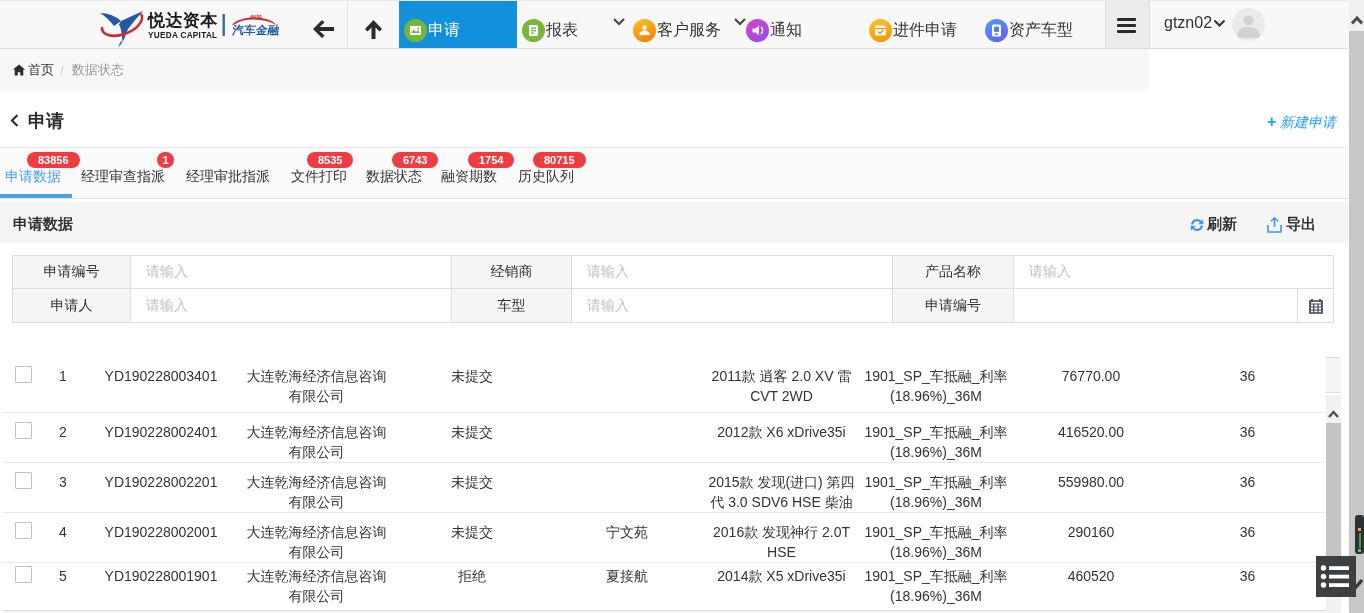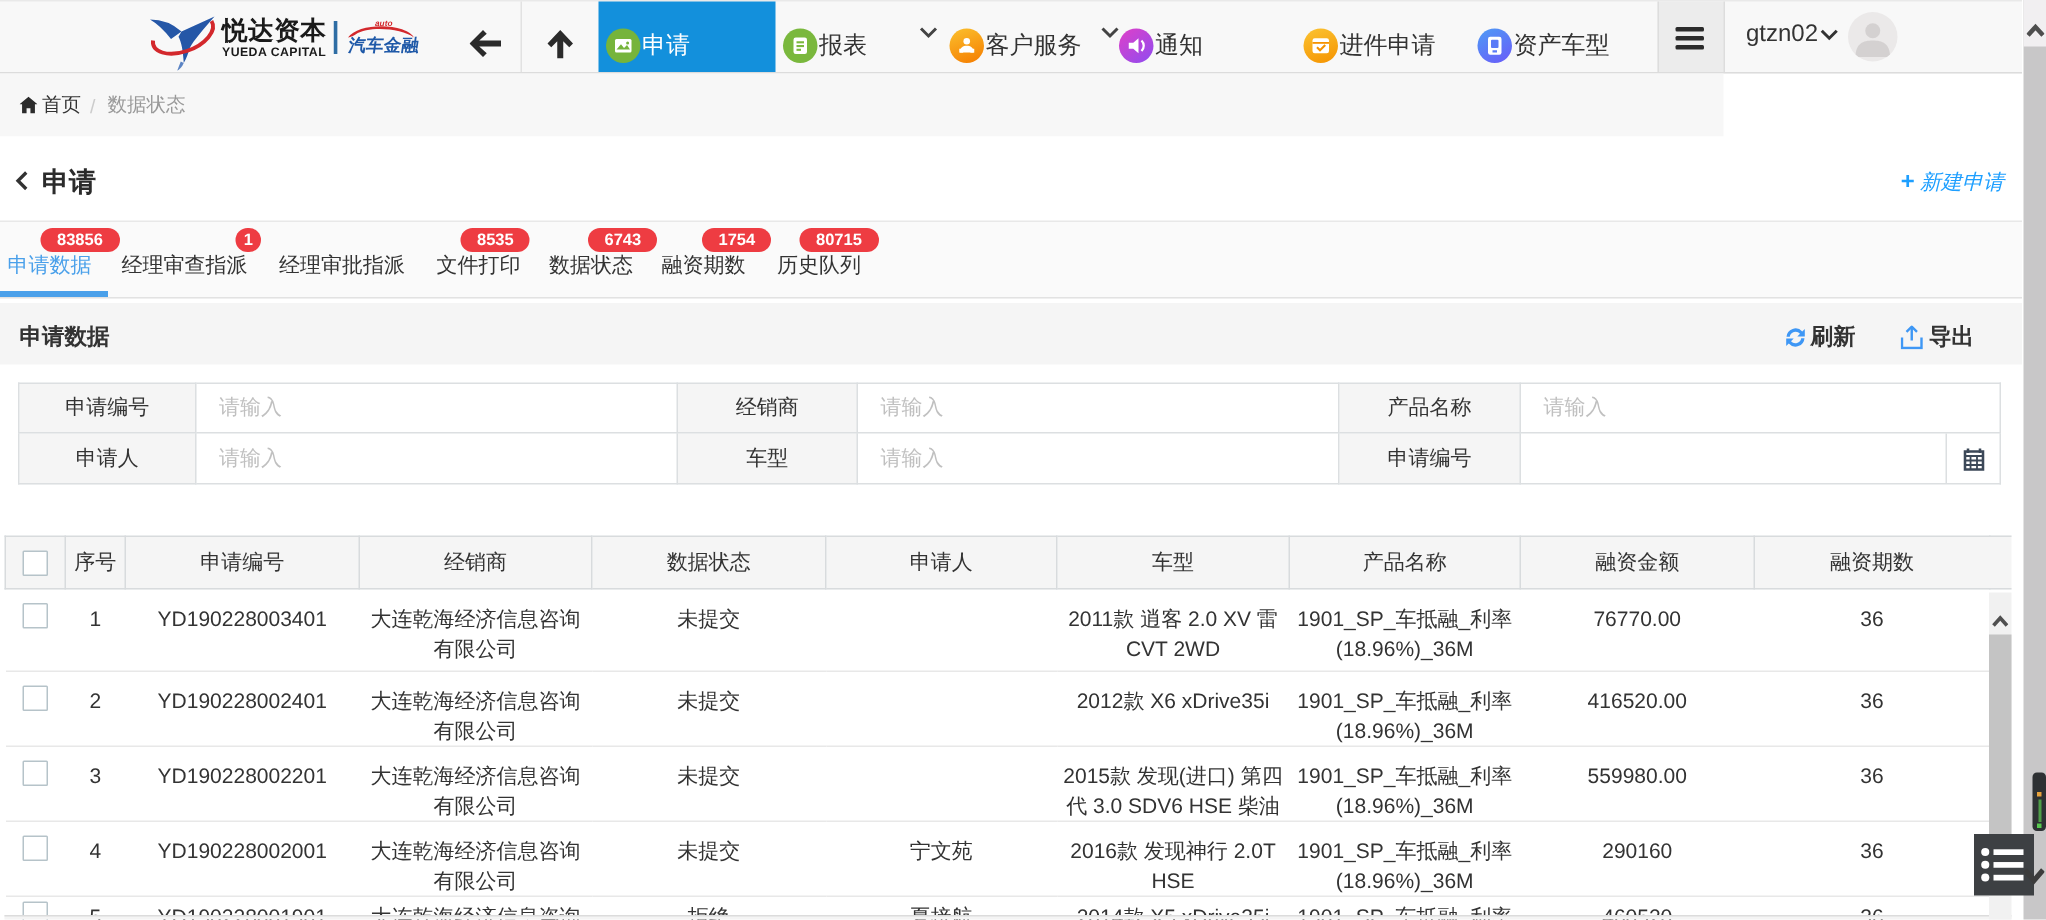--- a/index.html
+++ b/index.html
@@ -274,32 +274,20 @@
         <col style="width:156px">
         <col style="width:155px">
         <col style="width:156px">
         <col style="width:154px">
         <col style="width:155px">
         <col style="width:154px">
         <col style="width:156px">
         <col style="width:157px">
       </colgroup>
  <tbody>
-        <tr>
-  <th><span class="cb" style="vertical-align:-4px"></span></th>
-  <th>序号</th>
-          <th>申请编号</th>
-          <th>经销商</th>
-          <th>数据状态</th>
-          <th>申请人</th>
-          <th>车型</th>
-          <th>产品名称</th>
-          <th>融资金额</th>
-          <th>融资期数</th>
- </tr>
  <tr style="height:55px">
   <td><span class="cb"></span></td>
           <td>1</td>
           <td>YD190228003401</td>
   <td>大连乾海经济信息咨询有限公司</td>
           <td>未提交</td>
           <td></td>
   <td>2011款 逍客 2.0 XV 雷CVT 2WD</td>
           <td>1901_SP_车抵融_利率(18.96%)_36M</td>
   <td>76770.00</td>

